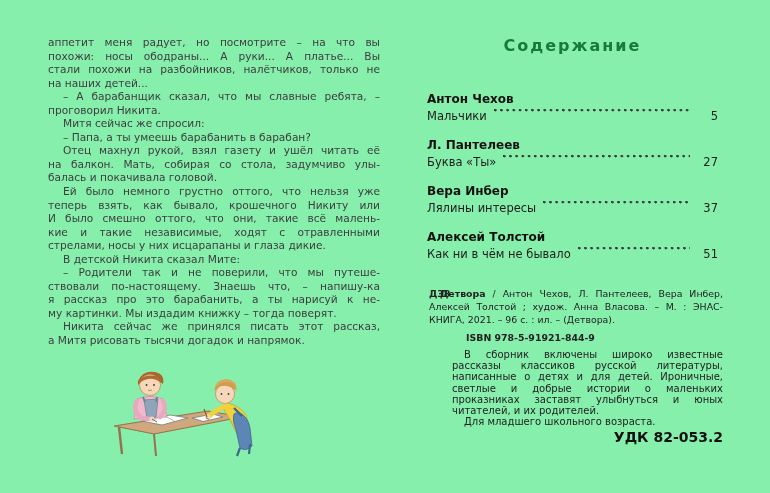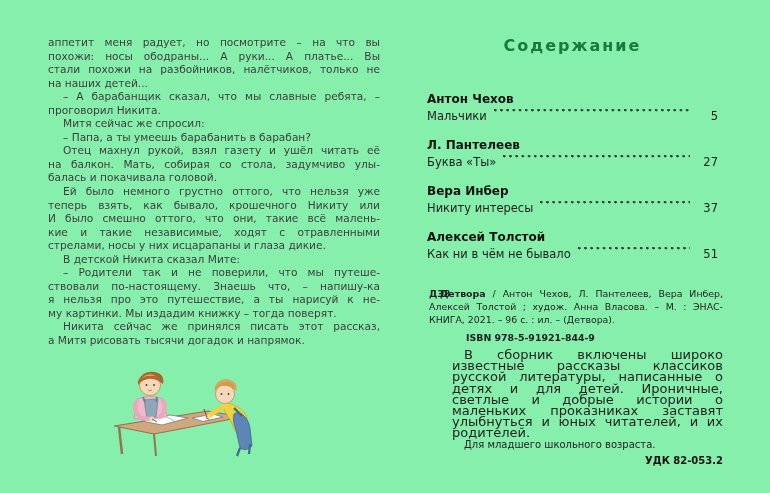--- a/index.html
+++ b/index.html
@@ -36,23 +36,23 @@
     background-size:6.2px 3px; background-repeat:repeat-x;
   }
   .toc-page { width:24px; text-align:right; }
 
   
   .imprint { position:absolute; left:429px; top:287px; width:294px; font-size:9.4px; line-height:13px; color:#222; }
   .imprint-code { position:absolute; left:0; top:0; font-weight:bold; }
   .imprint-desc { text-indent:11px; text-align:justify; }
   .bold { font-weight:bold; }
   .imprint-isbn { margin-left:37px; margin-top:5px; font-weight:bold; }
-  .imprint-annot { margin-left:23px; margin-top:5px; font-size:13px; line-height:11.2px; text-align:justify; text-indent:12px; }
+  .imprint-annot { margin-left:23px; margin-top:5px; font-size:10px; line-height:11.2px; text-align:justify; text-indent:12px; }
   .imprint-audience { margin-left:23px; font-size:10px; line-height:11.2px; text-indent:12px; }
-  .imprint-codes { margin-top:5px; text-align:right; font-weight:bold; font-size:10px; line-height:11.5px; color:#111; }
+  .imprint-codes { margin-top:5px; text-align:right; font-weight:bold; font-size:14px; line-height:11.5px; color:#111; }
 </style>
 </head>
 <body>
 
 <div class="sheet">
 
   <div class="left-text" id="left-text">
       <div class="tl">аппетит меня радует, но посмотрите – на что вы</div>
       <div class="tl">похожи: носы ободраны... А руки... А платье... Вы</div>
       <div class="tl">стали похожи на разбойников, налётчиков, только не</div>
@@ -65,21 +65,21 @@
       <div class="tl">на балкон. Мать, собирая со стола, задумчиво улы-</div>
       <div class="tl end">балась и покачивала головой.</div>
       <div class="tl ind">Ей было немного грустно оттого, что нельзя уже</div>
       <div class="tl">теперь взять, как бывало, крошечного Никиту или</div>
       <div class="tl">И было смешно оттого, что они, такие всё малень-</div>
       <div class="tl">кие и такие независимые, ходят с отравленными</div>
       <div class="tl end">стрелами, носы у них исцарапаны и глаза дикие.</div>
       <div class="tl ind end">В детской Никита сказал Мите:</div>
       <div class="tl ind">– Родители так и не поверили, что мы путеше-</div>
       <div class="tl">ствовали по-настоящему. Знаешь что, – напишу-ка</div>
-      <div class="tl">я нельзя про это путешествие, а ты нарисуй к не-</div>
+      <div class="tl">я рассказ про это барабанить, а ты нарисуй к не-</div>
       <div class="tl end">му картинки. Мы издадим книжку – тогда поверят.</div>
       <div class="tl ind">Никита сейчас же принялся писать этот рассказ,</div>
       <div class="tl end">а Митя рисовать тысячи догадок и напрямок.</div>
     </div>
 
   <div class="illustration">
     <svg width="150" height="92" viewBox="0 0 150 92">
 
       <path d="M4 58 L98 43 L132 49 L44 66 Z" fill="#cfa87e" stroke="#97714d" stroke-width="1.2"></path>
       <path d="M9 59 L12 86" stroke="#97714d" stroke-width="2.4" fill="none"></path>
@@ -136,21 +136,21 @@
         <div class="toc-author">Л. Пантелеев</div>
         <div class="toc-row">
           <span class="toc-entry-title">Буква «Ты»</span>
           <span class="dots"></span>
           <span class="toc-page">27</span>
         </div>
       </div>
       <div class="toc-group">
         <div class="toc-author">Вера Инбер</div>
         <div class="toc-row">
-          <span class="toc-entry-title">Никиту интересы</span>
+          <span class="toc-entry-title">Лялины интересы</span>
           <span class="dots"></span>
           <span class="toc-page">37</span>
         </div>
       </div>
       <div class="toc-group">
         <div class="toc-author">Алексей Толстой</div>
         <div class="toc-row">
           <span class="toc-entry-title">Как ни в чём не бывало</span>
           <span class="dots"></span>
           <span class="toc-page">51</span>

